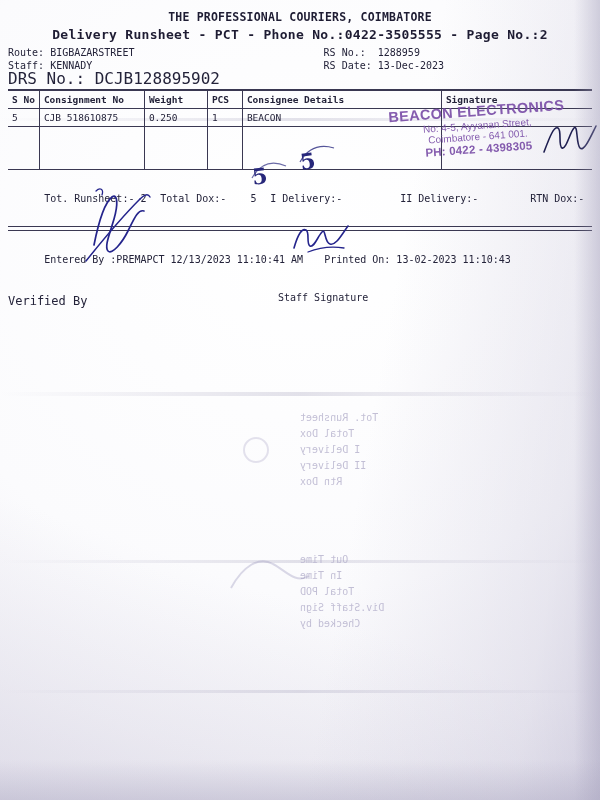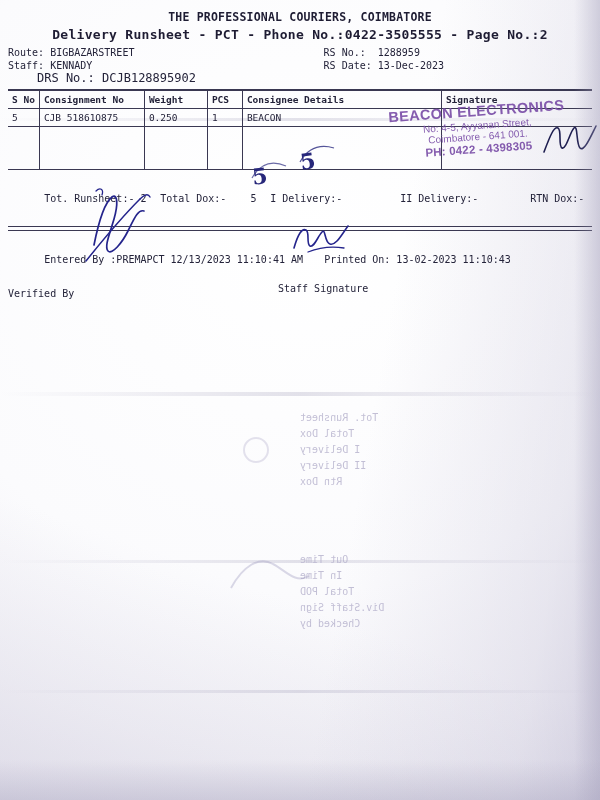--- a/index.html
+++ b/index.html
@@ -129,22 +129,22 @@
     margin-top: 3px;
   }
 
   .entered {
     font-size: 10px;
     margin-top: 5px;
     line-height: 16px;
     white-space: pre;
   }
   .verified {
-    font-size: 10px;
-    margin-top: 4px;
+    font-size: 12px;
+    margin-top: 10px;
   }
   .staffsig {
     position: absolute;
     left: 270px;
     margin-top: -16px;
     font-size: 10px;
   }
 
   
   .stamp {
@@ -223,21 +223,21 @@
     <div class="subtitle">Delivery Runsheet - PCT - Phone No.:0422-3505555 - Page No.:2</div>
 
     <div class="meta">
       <span class="meta-left">Route: BIGBAZARSTREET</span>
       <span class="meta-left">Staff: KENNADY</span>
       <div class="meta-right">
         <div>RS No.:  1288959</div>
         <div>RS Date: 13-Dec-2023</div>
       </div>
     </div>
-    <div style="font-size:12px;line-height:13px;margin-left:29px;">DRS No.: DCJB128895902</div>
+    <div style="font-size:16px;line-height:13px;">DRS No.: DCJB128895902</div>
 
     <div class="rule"></div>
 
     <table class="grid">
       <thead>
         <tr>
           <th class="col-sno v">S No</th>
           <th class="col-cons v">Consignment No</th>
           <th class="col-wt v">Weight</th>
           <th class="col-pcs v">PCS</th>

